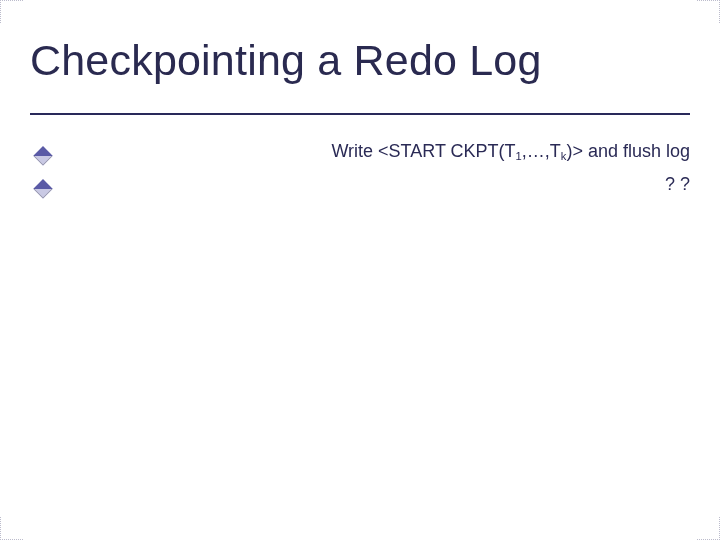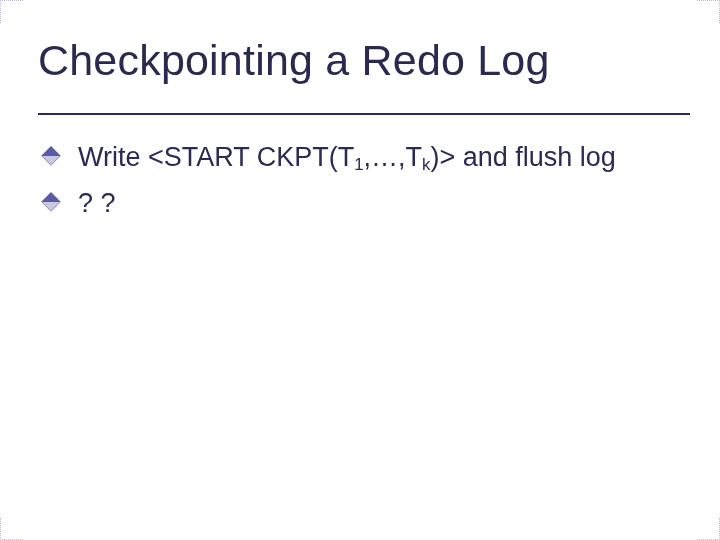--- a/index.html
+++ b/index.html
@@ -23,44 +23,45 @@
     height: 22px;
   }
   .corner.tl { top: 0; left: 0; border-right: none; border-bottom: none; }
   .corner.tr { top: 0; right: 0; border-left: none; border-bottom: none; }
   .corner.bl { bottom: 0; left: 0; border-right: none; border-top: none; }
   .corner.br { bottom: 0; right: 0; border-left: none; border-top: none; }
 
   .slide {
     position: absolute;
     top: 0; left: 0; right: 0; bottom: 0;
-    padding: 22px 30px 30px 38px;
+    padding: 22px 30px 30px 30px;
     box-sizing: border-box;
   }
 
   .title {
     font-size: 43px;
     font-weight: 400;
     color: #2a2a50;
     margin: 14px 0 28px 0;
     letter-spacing: 0.2px;
     font-family: Verdana, Geneva, sans-serif;
   }
   .rule {
     border: none;
     border-top: 2px solid #29295a;
     margin: 0 0 24px 0;
     width: 100%;
   }
 
   .body {
     padding-left: 36px;
-    font-size: 27px;
+    font-size: 18px;
     line-height: 1.35;
     color: #2a2a55;
+    text-align: right;
   }
 
   .item {
     position: relative;
     margin: 4px 0 8px 0;
     padding-left: 4px;
   }
 
   .bullet {
     position: absolute;

